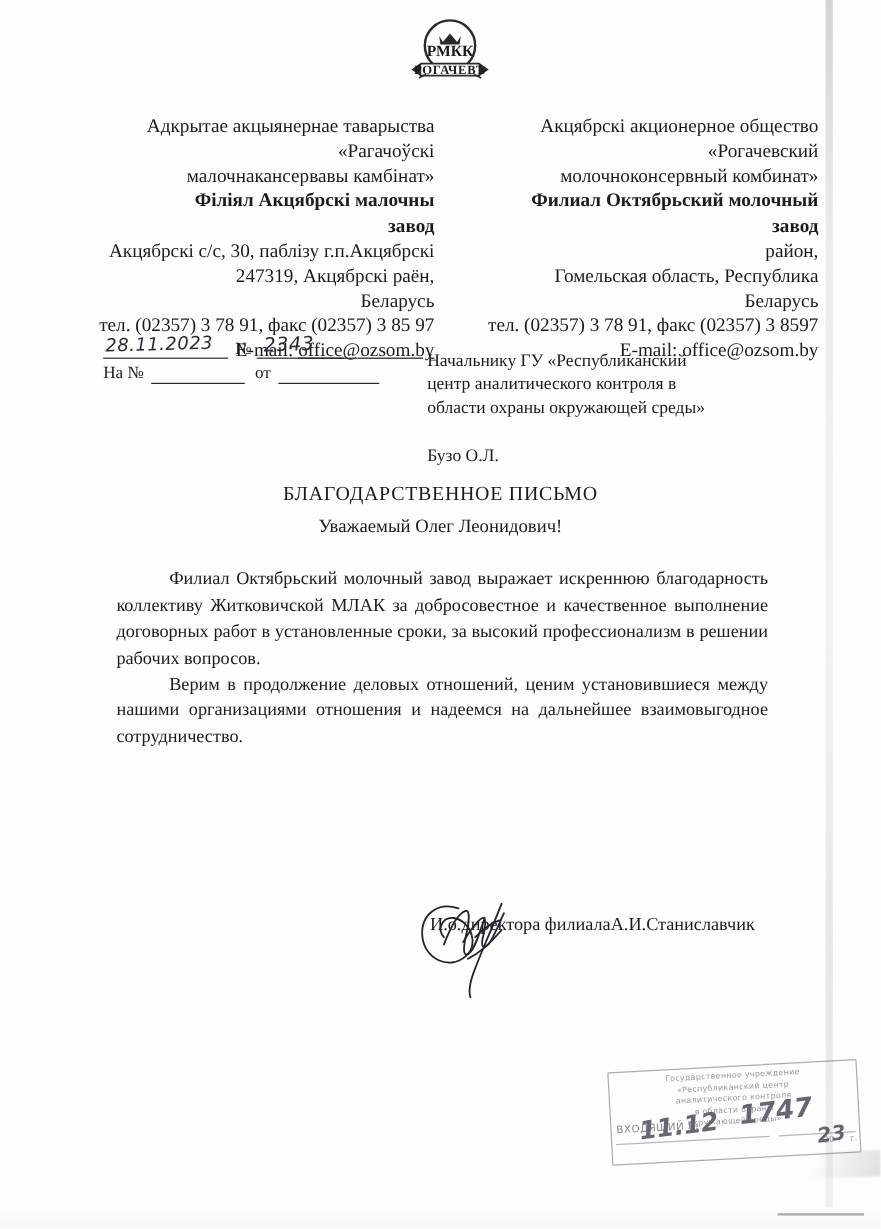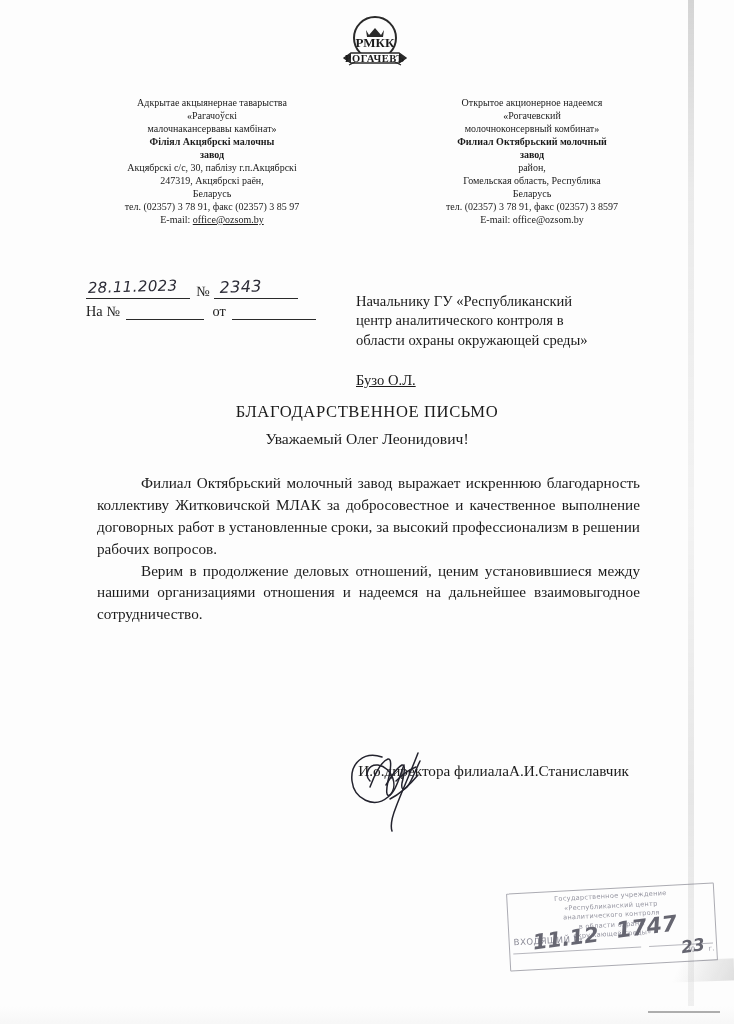--- a/index.html
+++ b/index.html
@@ -76,22 +76,22 @@
   .letterhead {
     position: absolute;
     top: 96px;
     left: 0;
     width: 734px;
     display: flex;
     justify-content: space-between;
   }
   .lh-col {
     width: 300px;
-    text-align: center;
-    font-size: 10px;
+    text-align: right;
+    font-size: 16px;
     line-height: 1.30;
   }
   .lh-col.left  { margin-left: 62px; }
   .lh-col.right { margin-right: 52px; }
   .lh-col .bold { font-weight: bold; }
   .lh-col .mail-link {
     text-decoration: underline;
     color: #1b1b1b;
   }
 
@@ -136,21 +136,21 @@
 
   
   .addressee {
     position: absolute;
     left: 356px;
     top: 292px;
     width: 290px;
     font-size: 14.6px;
     line-height: 1.33;
   }
-  .addressee .person { margin-top: 21px; text-decoration: underline; }
+  .addressee .person { margin-top: 21px; }
 
   
   .doc-title {
     position: absolute;
     left: 0; top: 402px;
     width: 734px;
     text-align: center;
     font-size: 16.6px;
     letter-spacing: 0.6px;
   }
@@ -299,21 +299,21 @@
       <div>Акцябрскі с/с, 30, паблізу г.п.Акцябрскі</div>
       <div>247319, Акцябрскі раён,</div>
       <div>Беларусь</div>
       <div>тел. (02357) 3 78 91, факс (02357) 3 85 97</div>
       <div>
         <span>E-mail: </span><span class="mail-link">office@ozsom.by</span>
       </div>
     </div>
 
     <div class="lh-col right">
-      <div>Открытое акционерное надеемся</div>
+      <div>Акцябрскі акционерное общество</div>
       <div>«Рогачевский</div>
       <div>молочноконсервный комбинат»</div>
       <div class="bold">Филиал Октябрьский молочный</div>
       <div class="bold">завод</div>
       <div>район,</div>
       <div>Гомельская область, Республика</div>
       <div>Беларусь</div>
       <div>тел. (02357) 3 78 91, факс (02357) 3 8597</div>
       <div>
         <span>E-mail: </span><span>office@ozsom.by</span>

